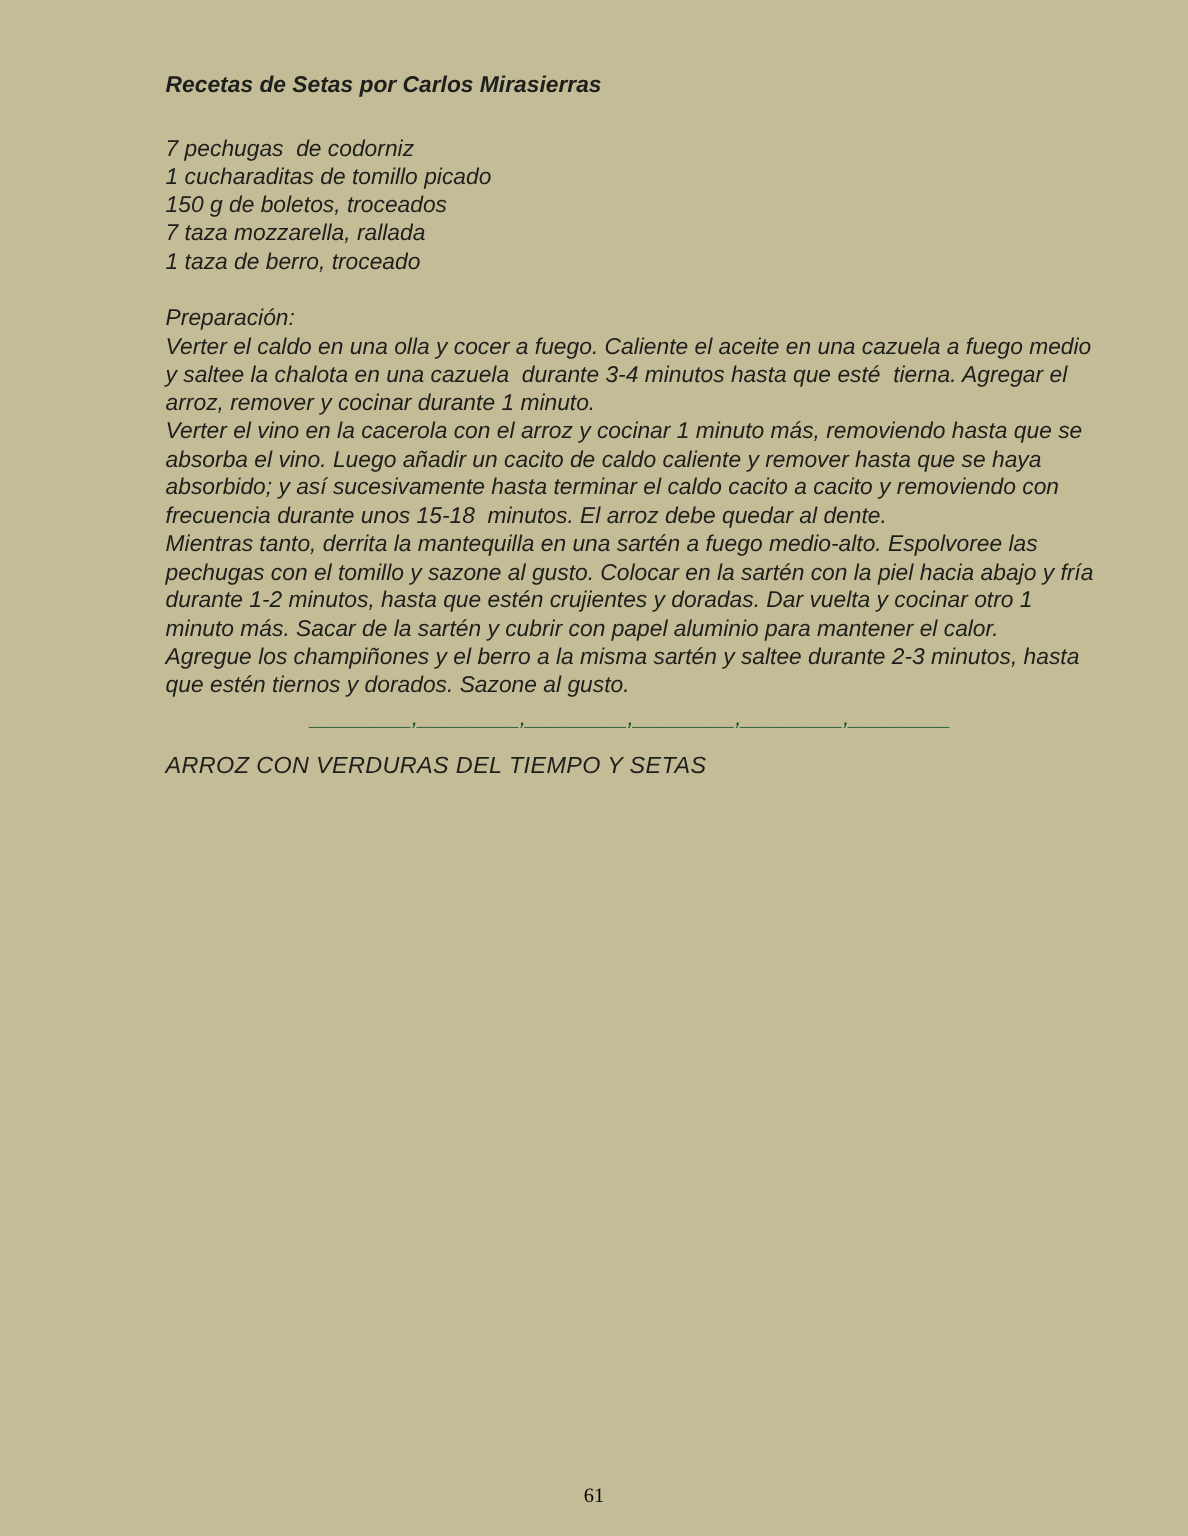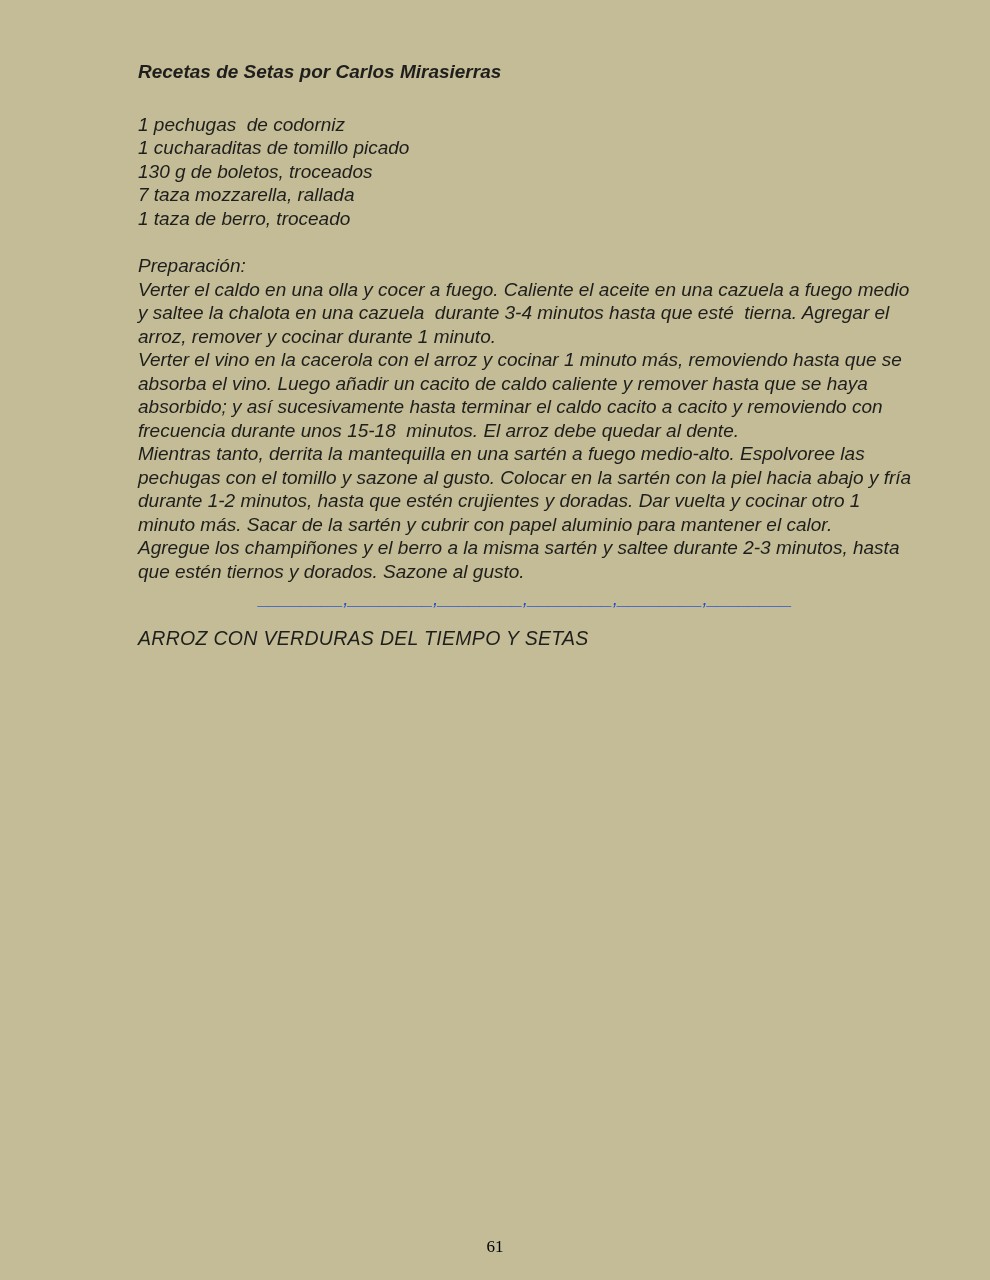--- a/index.html
+++ b/index.html
@@ -48,21 +48,21 @@
   .content p.body-par {
     margin: 0;
     white-space: pre-wrap;
   }
   .divider {
     margin-top: 4px;
     text-align: center;
     font-size: 19px;
     line-height: 23.5px;
     letter-spacing: 0;
-    color: #1d4ed8;
+    color: #14532d;
     white-space: nowrap;
     overflow: hidden;
   }
   .next-recipe-title {
     margin: 15px 0 0 0;
     font-size: 19.5px;
     font-weight: normal;
     line-height: 24px;
     letter-spacing: 0.3px;
     white-space: pre-wrap;
@@ -81,23 +81,23 @@
 </style>
 </head>
 <body>
 
 <div class="page">
   <div class="content">
 
     <h1 class="recipe-title">Recetas de Setas por Carlos Mirasierras</h1>
 
     <div class="ingredients">
-      <div class="line">1 pechugas  de codorniz</div>
+      <div class="line">7 pechugas  de codorniz</div>
       <div class="line">1 cucharaditas de tomillo picado</div>
-      <div class="line">130 g de boletos, troceados</div>
+      <div class="line">150 g de boletos, troceados</div>
       <div class="line">7 taza mozzarella, rallada</div>
       <div class="line">1 taza de berro, troceado</div>
     </div>
 
     <p class="prep-label">Preparación:</p>
 
     <p class="body-par">Verter el caldo en una olla y cocer a fuego. Caliente el aceite en una cazuela a fuego medio y saltee la chalota en una cazuela  durante 3-4 minutos hasta que esté  tierna. Agregar el arroz, remover y cocinar durante 1 minuto.</p>
     <p class="body-par">Verter el vino en la cacerola con el arroz y cocinar 1 minuto más, removiendo hasta que se absorba el vino. Luego añadir un cacito de caldo caliente y remover hasta que se haya absorbido; y así sucesivamente hasta terminar el caldo cacito a cacito y removiendo con frecuencia durante unos 15-18  minutos. El arroz debe quedar al dente.</p>
     <p class="body-par">Mientras tanto, derrita la mantequilla en una sartén a fuego medio-alto. Espolvoree las pechugas con el tomillo y sazone al gusto. Colocar en la sartén con la piel hacia abajo y fría durante 1-2 minutos, hasta que estén crujientes y doradas. Dar vuelta y cocinar otro 1 minuto más. Sacar de la sartén y cubrir con papel aluminio para mantener el calor.</p>
     <p class="body-par">Agregue los champiñones y el berro a la misma sartén y saltee durante 2-3 minutos, hasta que estén tiernos y dorados. Sazone al gusto.</p>

